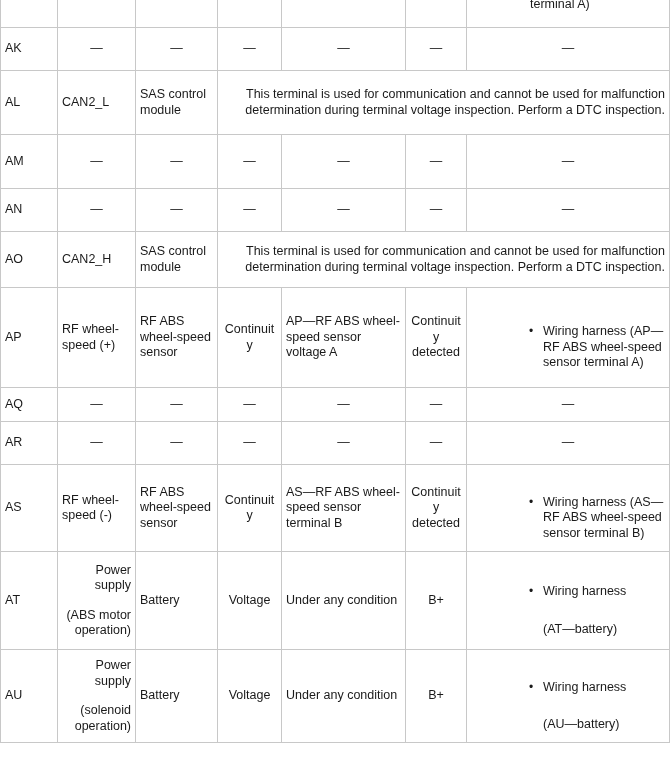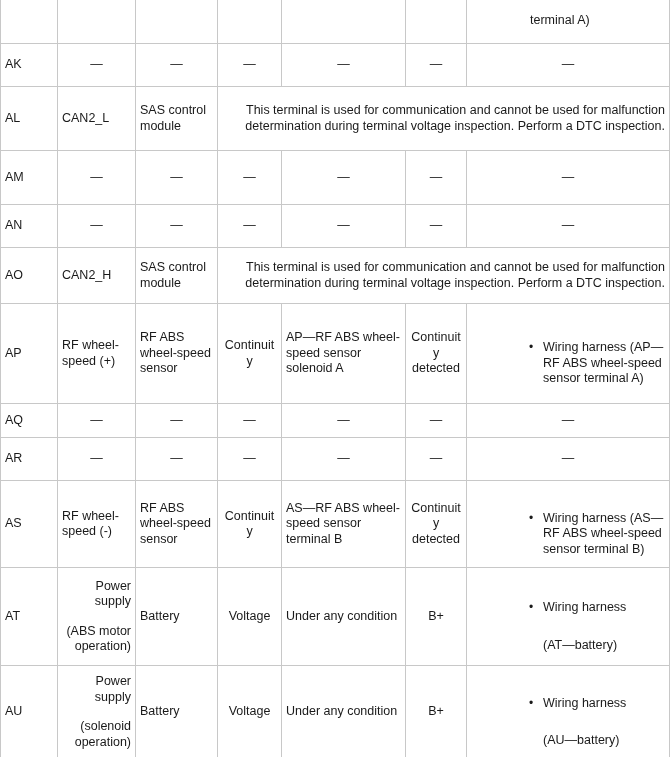--- a/index.html
+++ b/index.html
@@ -49,21 +49,21 @@
   col.c7 { width: 203px; }
 
   td.c-term     { }
   td.c-left     { text-align: left; }
   td.c-center   { text-align: center; }
   td.c-dash     { text-align: center; }
   td.c-note     { text-align: right; padding-left: 5px; padding-right: 5px; }
   td.c-last     { text-align: left; padding-left: 0; padding-right: 6px; }
 
   
-  tr.clipped td { height: 27px; padding-top: 16px; padding-bottom: 0; vertical-align: top; }
+  tr.clipped td { height: 27px; padding-top: 0; padding-bottom: 0; vertical-align: top; }
   tr.clipped td.c-last { vertical-align: top; }
   .clip-text { display:block; padding-left: 59px; line-height: 15.5px; margin-top: -3px; }
 
   ul.bullets {
     margin: 0;
     padding: 0 0 0 72px;
     list-style: none;
   }
   ul.bullets > li {
     position: relative;
@@ -158,21 +158,21 @@
         <td class="c-left">CAN2_H</td>
         <td class="c-left">SAS control module</td>
         <td class="c-note" colspan="4">This terminal is used for communication and cannot be used for malfunction determination during terminal voltage inspection. Perform a DTC inspection.</td>
       </tr>
 
       <tr style="height:100px">
         <td class="c-term">AP</td>
         <td class="c-left">RF wheel-speed (+)</td>
         <td class="c-left">RF ABS wheel-speed sensor</td>
         <td class="c-center">Continuity</td>
-        <td class="c-left">AP—RF ABS wheel-speed sensor solenoid A</td>
+        <td class="c-left">AP—RF ABS wheel-speed sensor voltage A</td>
         <td class="c-center">Continuity detected</td>
         <td class="c-last">
           <ul class="bullets">
             <li>Wiring harness (AP—RF ABS wheel-speed sensor terminal A)</li>
           </ul>
         </td>
       </tr>
 
       <tr style="height:34px">
         <td class="c-term">AQ</td>

